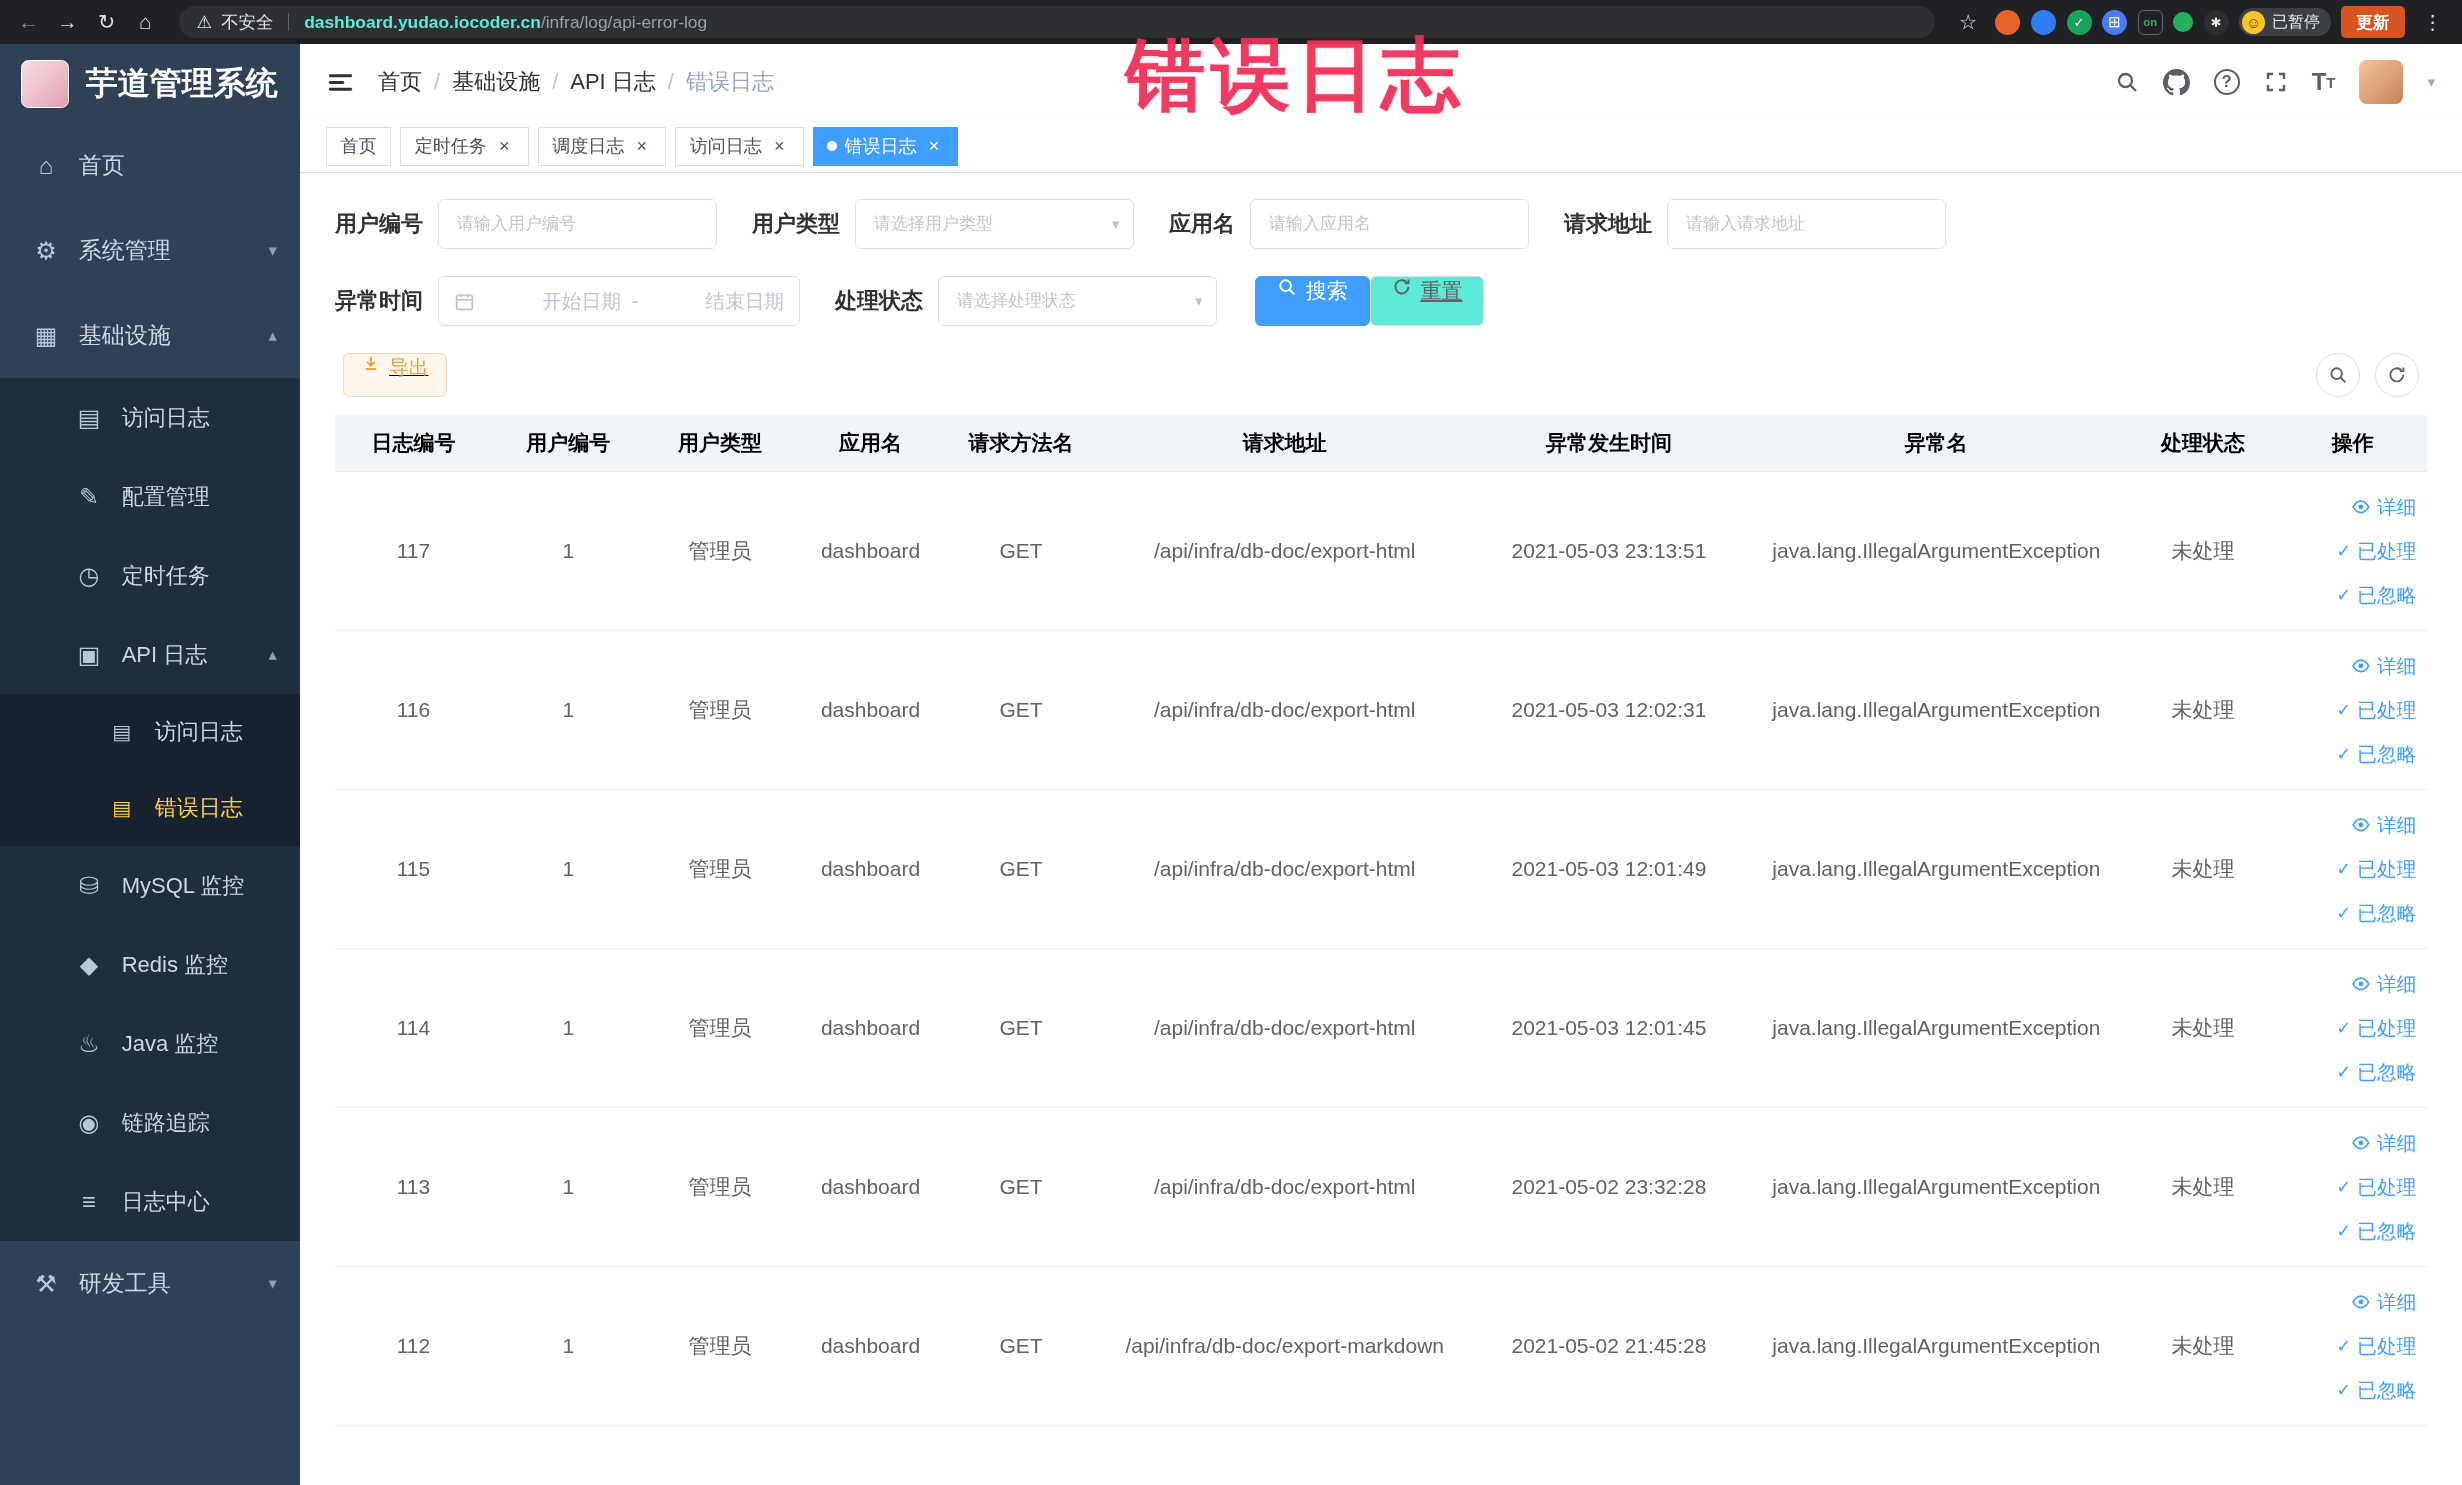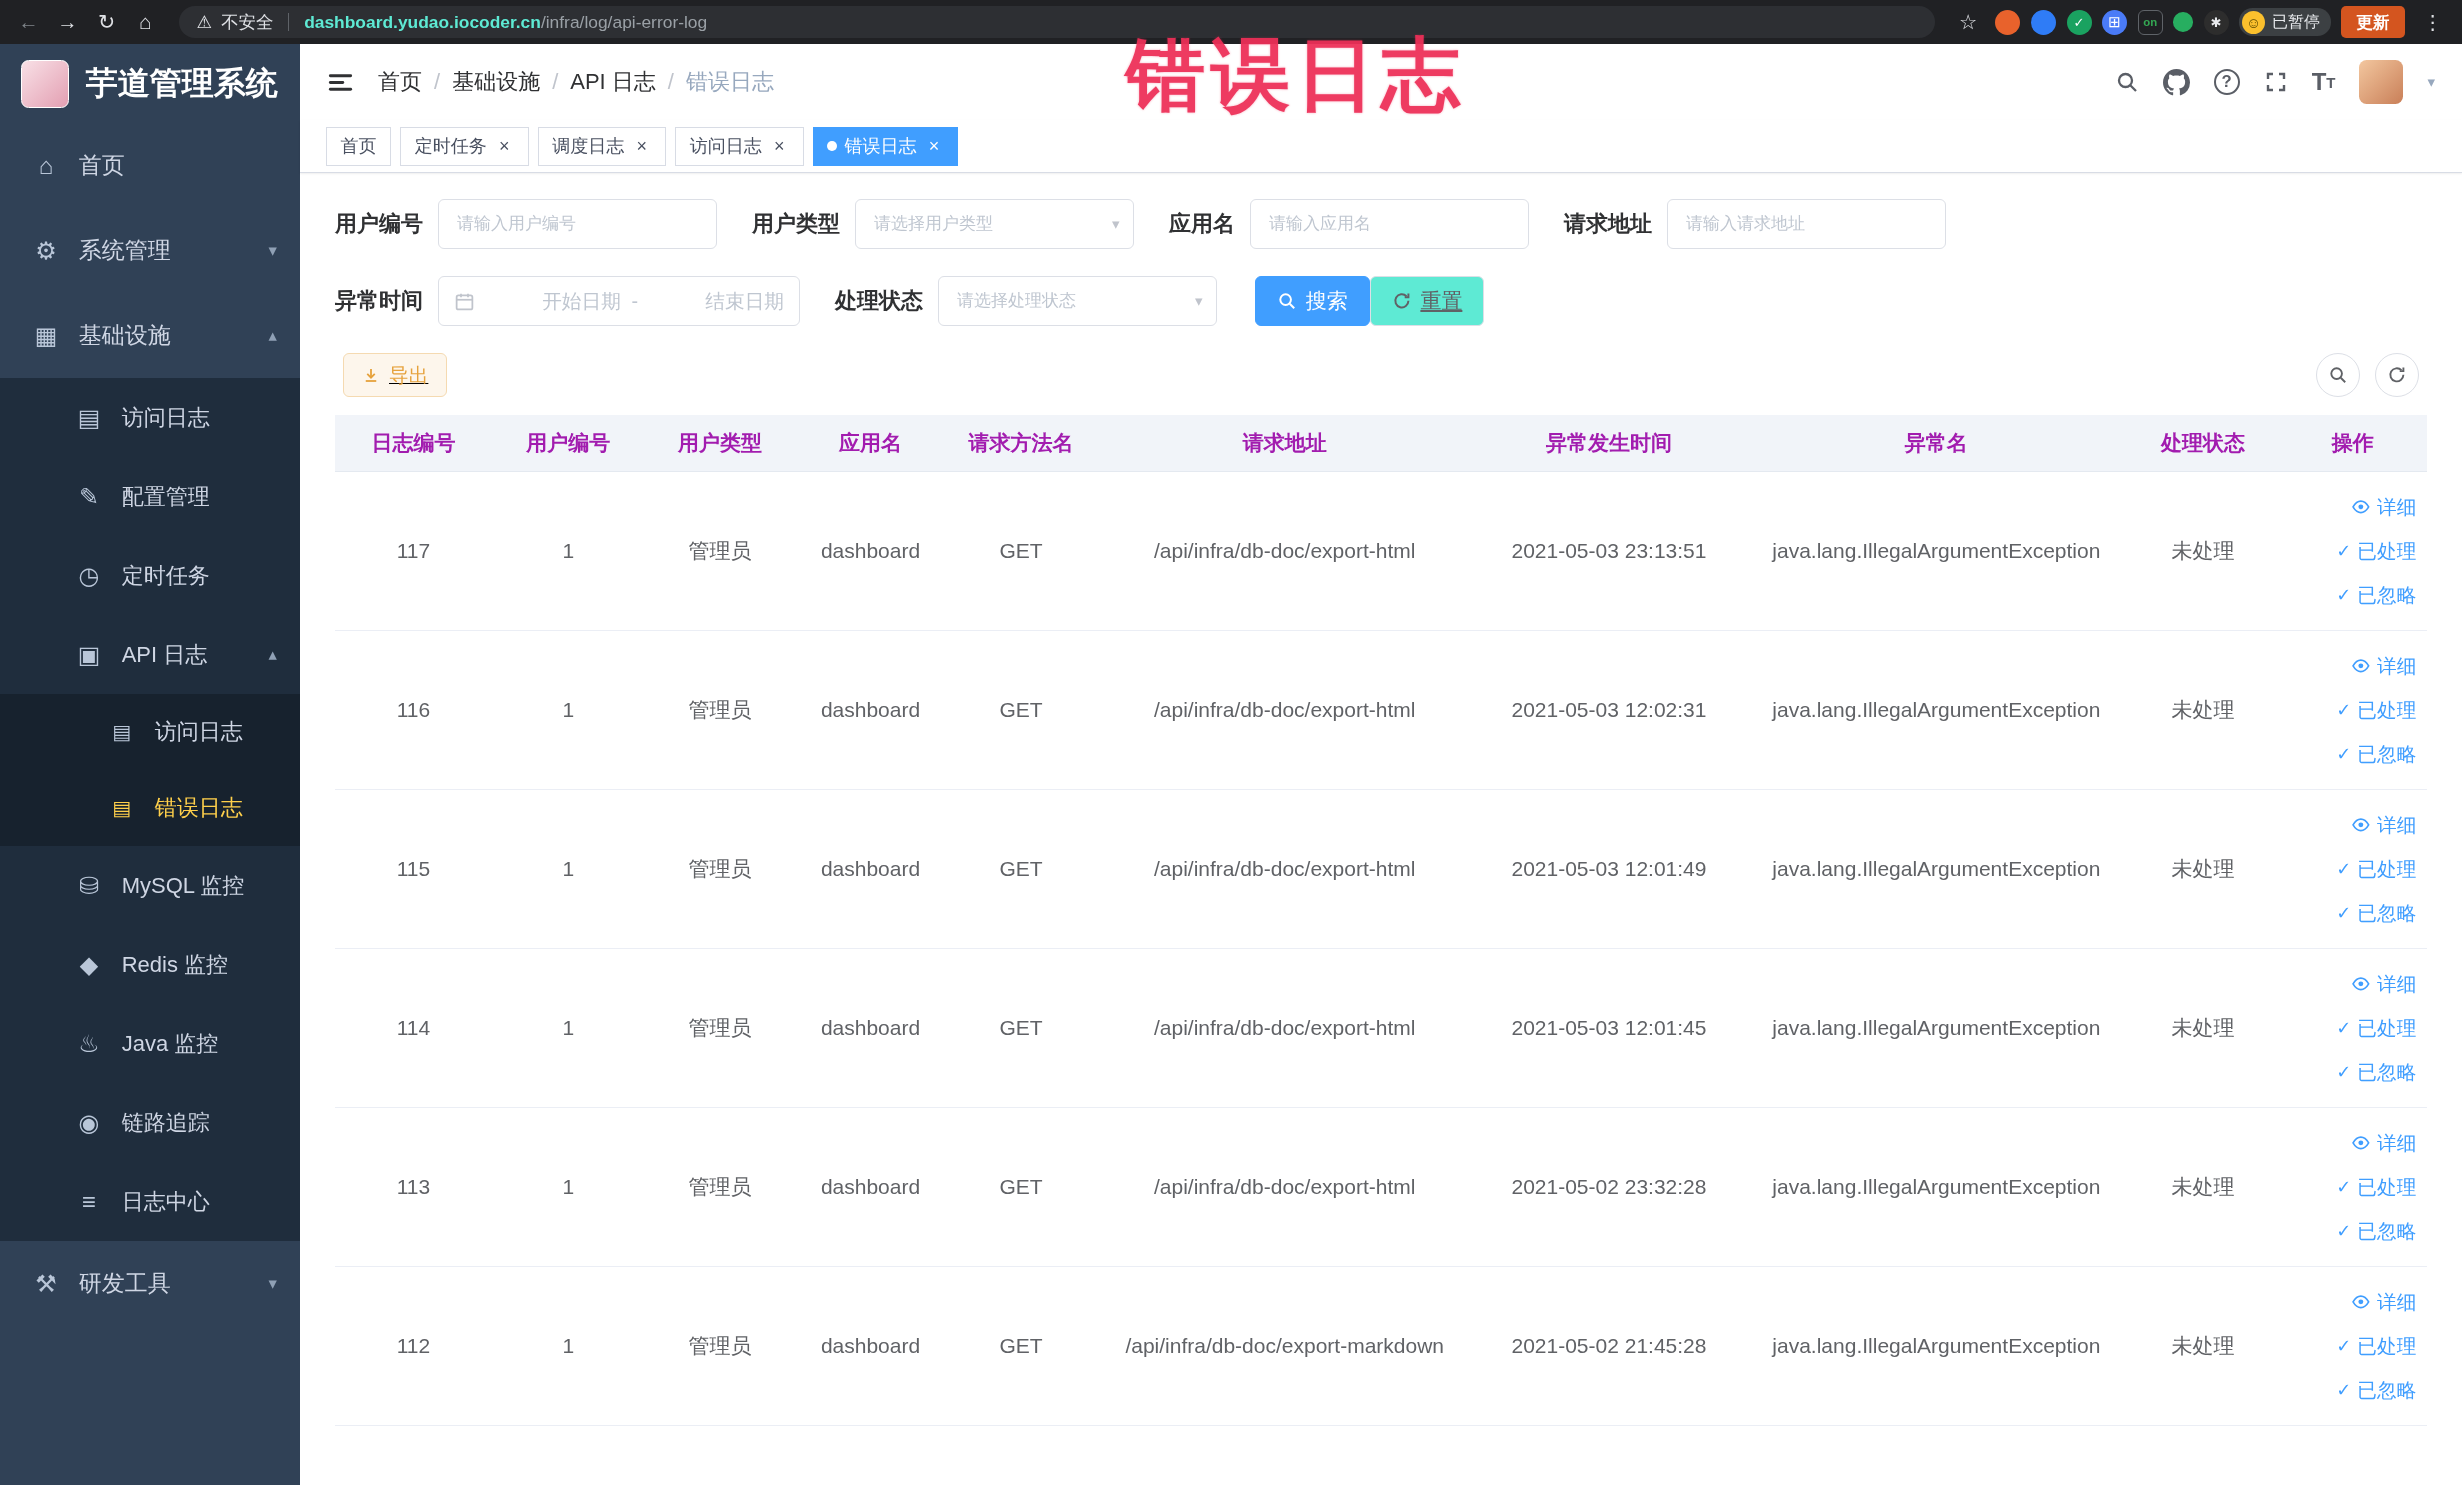--- a/index.html
+++ b/index.html
@@ -99,36 +99,36 @@
               color:#606266; border-radius:6px; background:transparent;
               font-family:"Liberation Sans","DejaVu Sans",sans-serif; }
   .el-inner::placeholder { color:#bfc6d0; }
   .sel .el-inner { padding-right:41px; }
   .sel-arrow { position:absolute; right:13.6px; color:#c0c4cc; font-size:15px; pointer-events:none; }
   .date-box { width:362px; padding:0 15px; gap:10.6px; color:#bfc6d0; font-size:19.7px; cursor:pointer; }
   .date-box .cal-icon { color:#c0c4cc; display:flex; }
   .date-ph { flex:1; text-align:right; white-space:nowrap; }
   .date-sep { color:#bfc6d0; }
 
-  .btn { display:inline-flex; align-items:center; gap:9px; height:50px; padding:0 21px; font-size:21px;
+  .btn { display:inline-flex; gap:9px; height:50px; padding:0 21px; font-size:21px;
          border-radius:6px; cursor:pointer; border:0.8px solid transparent; white-space:nowrap;
          font-family:"Liberation Sans","DejaVu Sans",sans-serif; }
   .btn.primary { background:#409eff; border-color:#409eff; color:#fff; margin-left:3px; }
   .btn.plain { background:#5eead4; border-color:#dcdfe6; color:#606266; margin-left:0;text-decoration:underline; }
   .btn.warn-plain { background:#fdf6ec; border-color:#f5dab1; color:#e6a23c; height:44px; padding:0 18px; font-size:19.7px; }
 
   
   .toolbar-row { display:flex; align-items:center; margin:3px 8px 18px;text-decoration:underline; }
   .toolbar-right { margin-left:auto; display:flex; gap:15px; }
   .circle-btn { width:44px; height:44px; border:0.8px solid #dcdfe6; border-radius:50%; background:#fff;
                 display:flex; align-items:center; justify-content:center; color:#606266; cursor:pointer; }
 
   
   table.log-table { width:100%; border-collapse:collapse; table-layout:fixed; }
-  .log-table th { background:#f1f4f9; color:#a21caf; font-weight:700; font-size:21px; height:56px;
+  .log-table th { background:#f1f4f9; color:#000000; font-weight:700; font-size:21px; height:56px;
                   border-bottom:0.8px solid #e4e9f0; text-align:center; padding:0 6px; white-space:nowrap;
                   overflow:hidden; }
   .log-table td { font-size:21px; color:#606266; text-align:center; border-bottom:0.8px solid #ebeef5;
                   height:159px; vertical-align:middle; padding:0 7.6px; word-break:break-all; }
   .actions-cell { text-align:right !important; padding-right:10.6px !important; }
   .action-link { display:flex; justify-content:flex-end; align-items:center; gap:6px; color:#409eff;
                  font-size:19.7px; line-height:44px; cursor:pointer; white-space:nowrap; }
   .action-link .ck { font-size:18px; }
 
   

